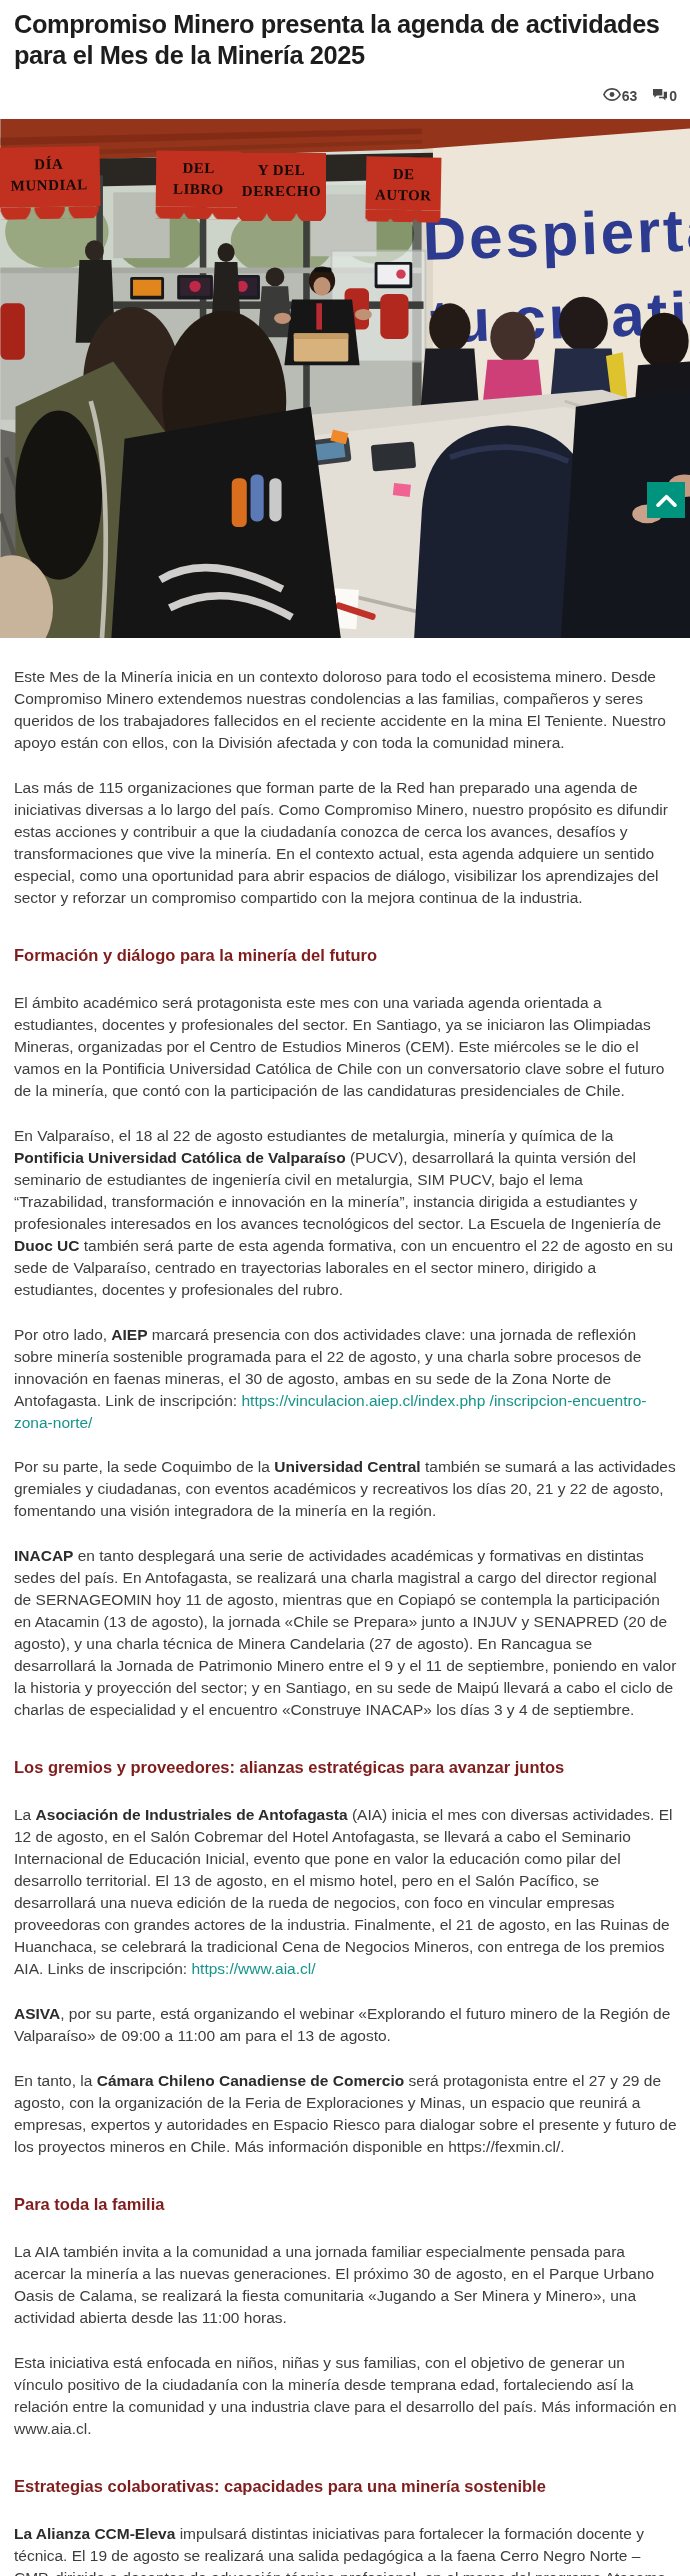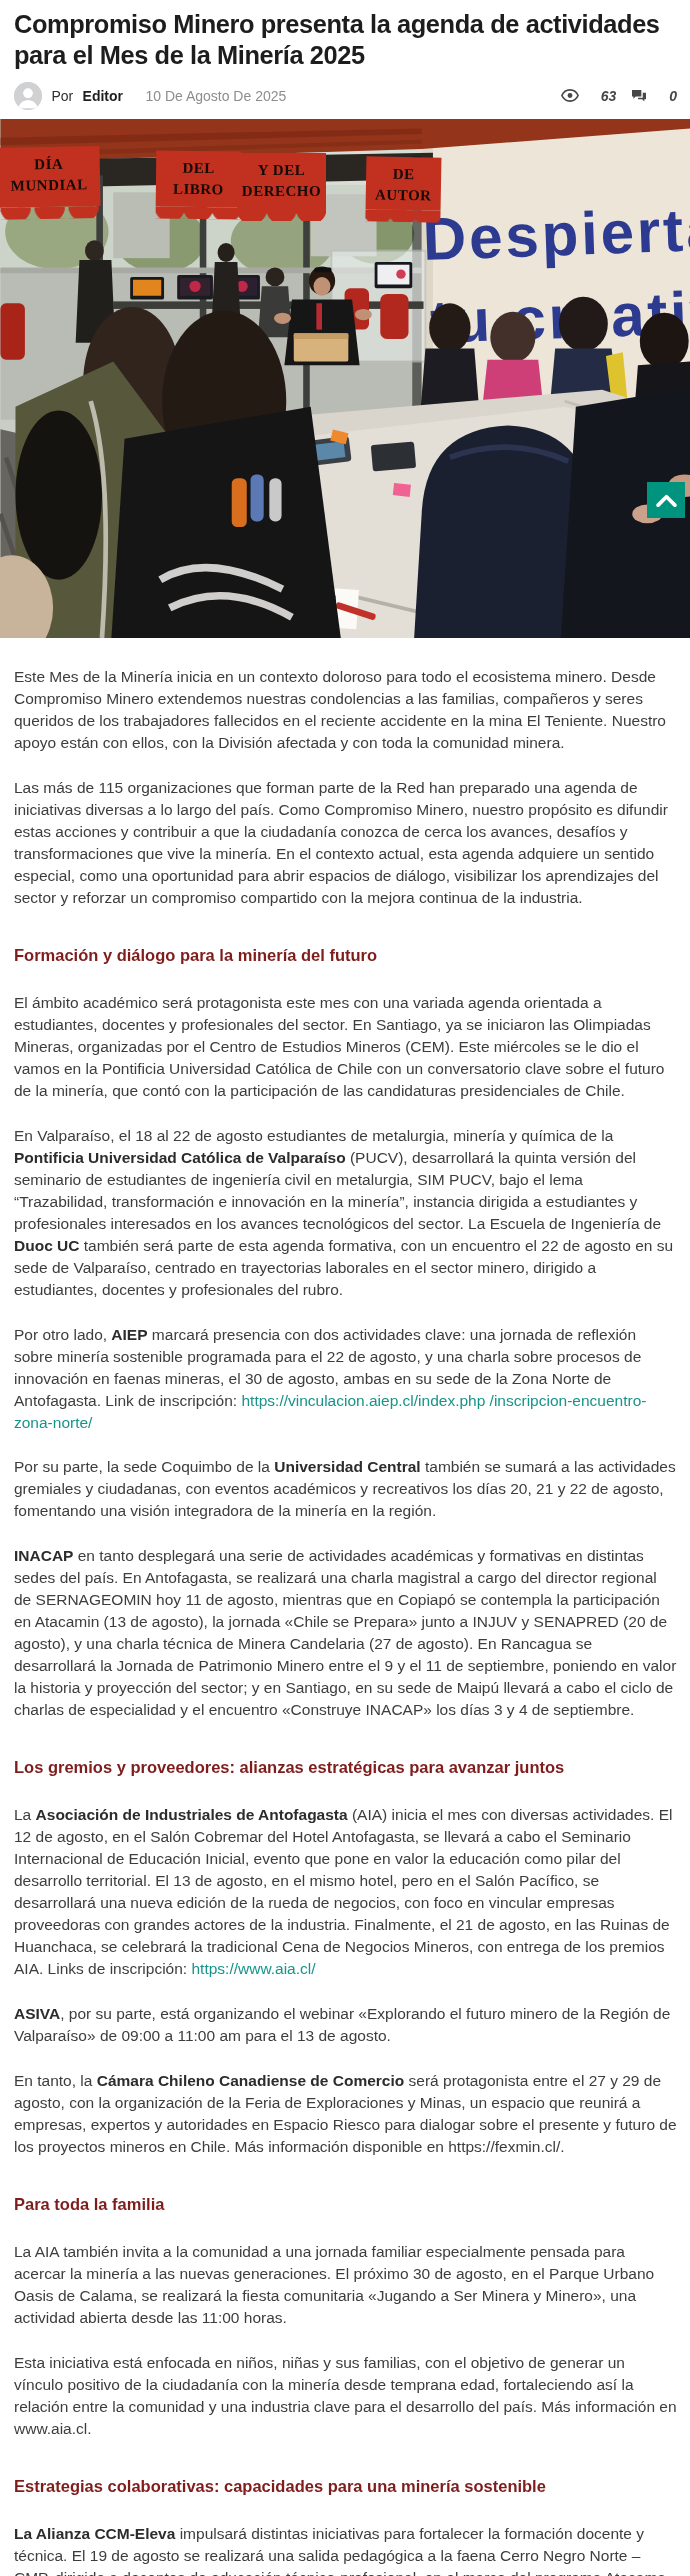--- a/index.html
+++ b/index.html
@@ -8,21 +8,21 @@
   .content{padding:0 14px;}
 
   
   .title{margin:8.5px 0 0;font-size:25.4px;line-height:31px;font-weight:700;color:#1d1d1d;letter-spacing:-0.4px;}
   .byline{display:flex;align-items:center;margin-top:11.3px;height:28px;}
   .avatar{width:28px;height:28px;border-radius:50%;background:#d4d5d7;overflow:hidden;flex:0 0 auto;display:flex;align-items:flex-end;justify-content:center;}
   .byline-left{display:flex;align-items:center;gap:9.4px;font-size:14px;color:#2e2e2e;}
   .author{font-weight:700;color:#1f1f1f;}
   .date{margin-left:13px;color:#8d8d8d;font-size:14px;}
   .stats{margin-left:auto;display:flex;align-items:center;gap:15px;font-size:14px;color:#474747;font-weight:700;}
-  .stat{display:flex;align-items:center;gap:22px;font-style:italic;}
+  .stat{display:flex;gap:1px;}
 
   
   .photo{position:relative;width:691px;height:519px;margin-top:9.4px;overflow:hidden;background:#c9cdc6;}
   .photo svg{display:block;}
   .banner{position:absolute;background:#c2301f;color:#170b07;font-family:"Liberation Serif", serif;font-weight:700;
           text-align:center;white-space:pre-line;font-size:15px;line-height:21.6px;padding-top:6.6px;letter-spacing:0.5px;box-sizing:border-box;}
   .banner::after{content:"";position:absolute;top:100%;left:0;width:100%;height:12.2px;
           background-image:radial-gradient(circle at 50% 0px,#c2301f 15px,rgba(0,0,0,0) 15.6px);
           background-size:33.4% 12.2px;background-repeat:repeat-x;}
   .banner-1{left:-1.9px;top:28px;width:102px;height:60px;transform:rotate(-1deg);}
@@ -42,32 +42,20 @@
 </style>
 </head>
 <body>
 
 <div class="page">
 
   <div class="content">
     <h1 class="title">Compromiso Minero presenta la agenda de actividades para el Mes de la Minería 2025</h1>
 
     <div class="byline">
-      <div class="byline-left">
-        <span class="avatar">
-          <svg width="28" height="28" viewBox="0 0 30 30">
-            <circle cx="15" cy="15" r="15" fill="#d0d1d3"></circle>
-            <circle cx="15" cy="12" r="5.2" fill="#ffffff"></circle>
-            <path d="M4.5 28c1.5-6 6-8.5 10.5-8.5S24 22 25.5 28z" fill="#ffffff"></path>
-          </svg>
-        </span>
-        <span>Por</span>
-        <span class="author">Editor</span>
-        <span class="date">10 De Agosto De 2025</span>
-      </div>
       <div class="stats">
         <span class="stat">
           <svg width="18" height="13" viewBox="0 0 19 14">
             <path d="M9.5 1C5.3 1 2 4.2 0.8 7 2 9.8 5.3 13 9.5 13s7.5-3.2 8.7-6C17 4.2 13.7 1 9.5 1z" fill="none" stroke="#474747" stroke-width="1.8"></path>
             <circle cx="9.5" cy="7" r="2.6" fill="#474747"></circle>
           </svg>
           <span>63</span>
         </span>
         <span class="stat">
           <svg width="16" height="14" viewBox="0 0 17 15">

